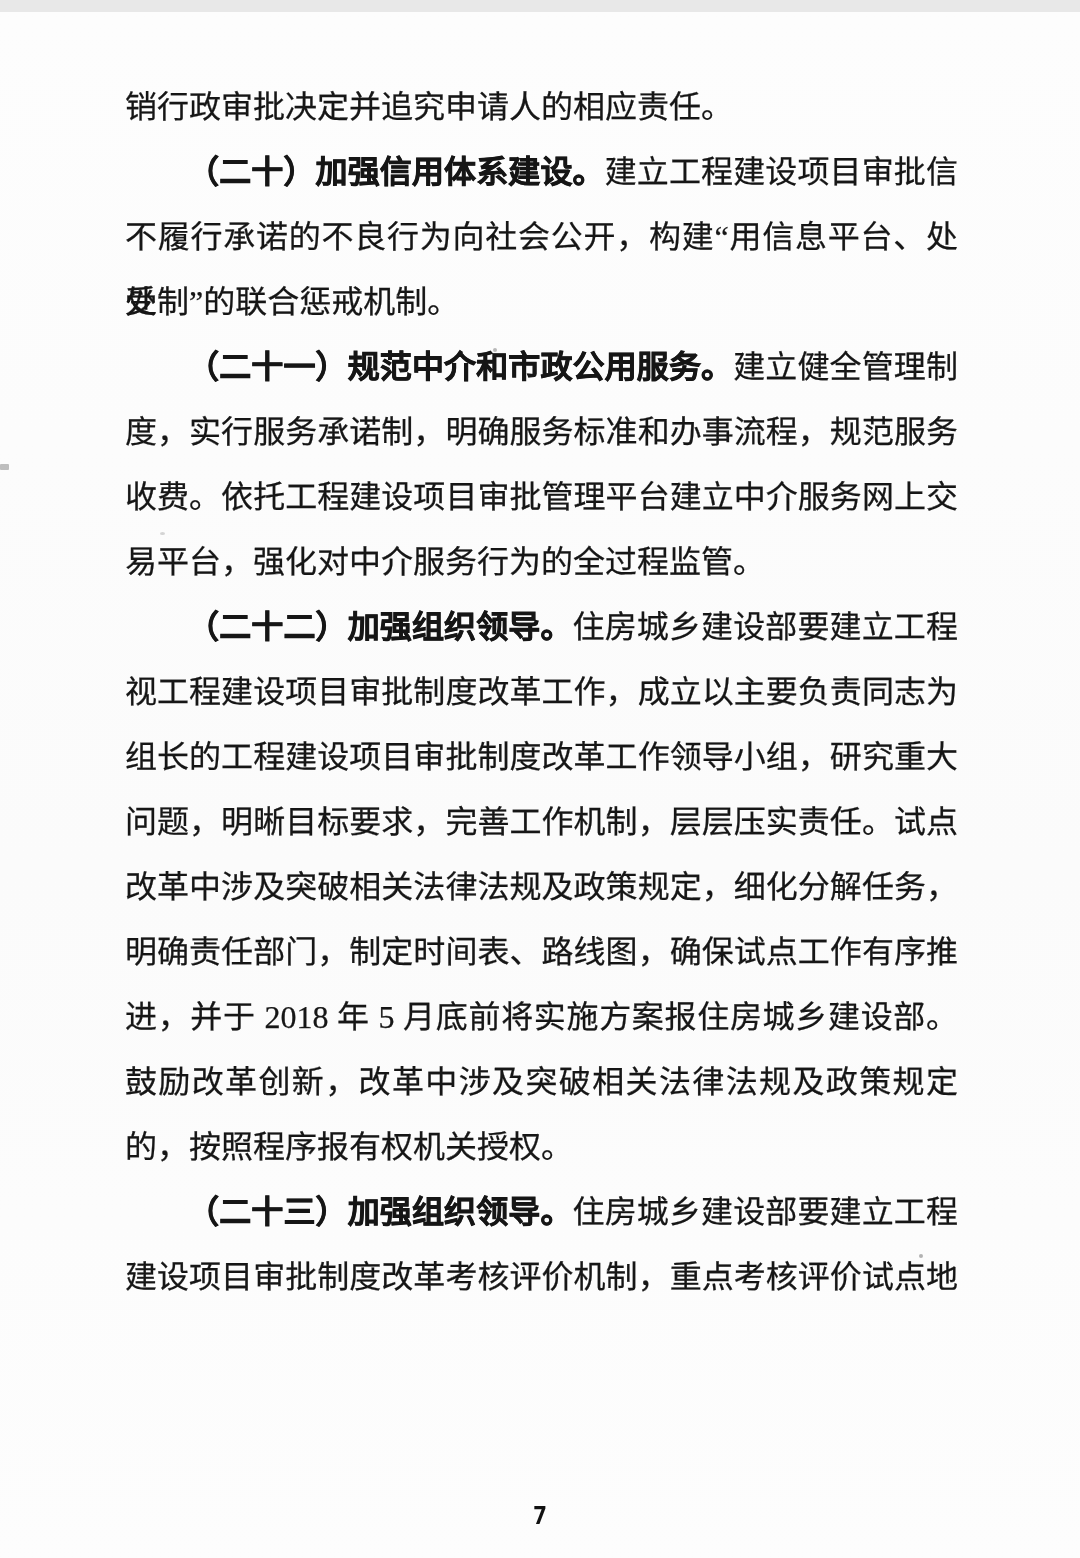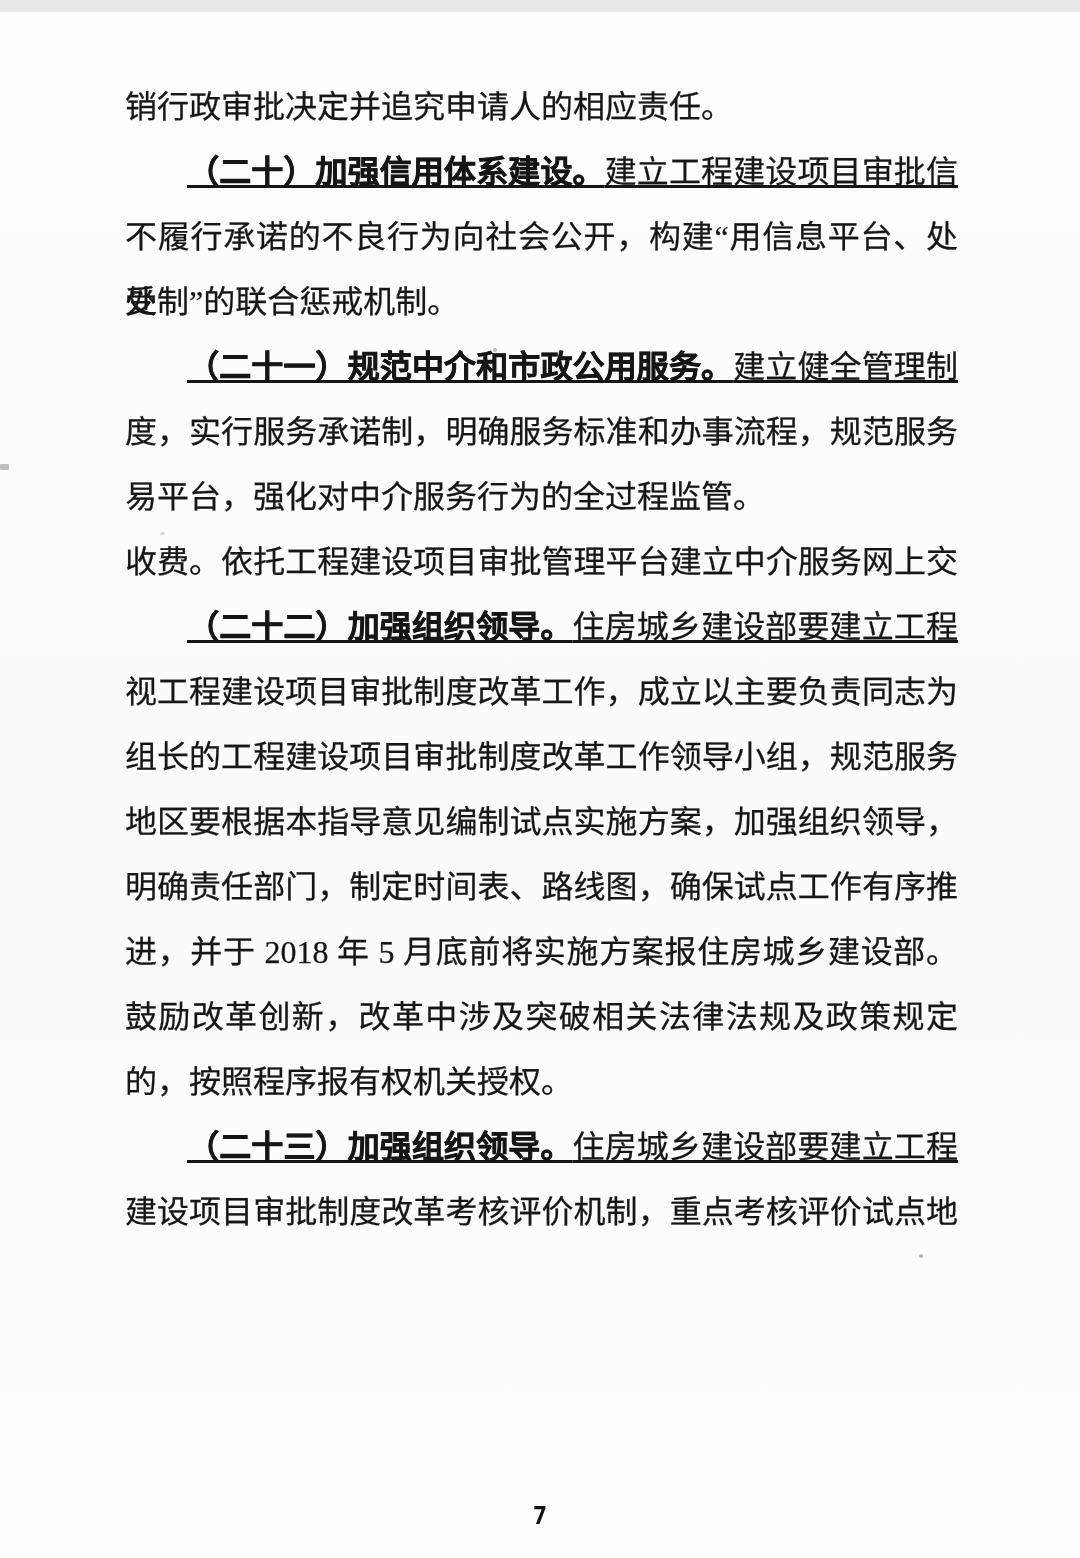--- a/index.html
+++ b/index.html
@@ -31,21 +31,20 @@
     white-space: nowrap;
     text-align: left;
   }
   .line.fill {
     white-space: normal;
     text-align: justify;
     text-align-last: justify;
   }
   .line.indent {
     text-indent: 62px;
-    text-decoration: underline;
   }
   .bold {
     font-weight: 700;
     -webkit-text-stroke: 0.6px #161616;
   }
   .body-seg {
     -webkit-text-stroke: 0.25px #161616;
   }
   .page-number {
     position: absolute;
@@ -73,26 +72,27 @@
 <body>
 
 <div class="page">
   <div class="text-block">
       <div class="line"><span class="body-seg">销行政审批决定并追究申请人的相应责任。</span></div>
       <div class="line fill indent"><span class="bold">（二十）加强信用体系建设。</span><span class="body-seg">建立工程建设项目审批信</span></div>
       <div class="line fill"><span class="body-seg">不履行承诺的不良行为向社会公开，构建“用信息平台、处处</span></div>
       <div class="line"><span class="body-seg">受制”的联合惩戒机制。</span></div>
       <div class="line fill indent"><span class="bold">（二十一）规范中介和市政公用服务。</span><span class="body-seg">建立健全管理制</span></div>
       <div class="line fill"><span class="body-seg">度，实行服务承诺制，明确服务标准和办事流程，规范服务</span></div>
+      <div class="line fill"><span class="body-seg">收费。依托工程建设项目审批管理平台建立中介服务网上交</span></div>
       <div class="line"><span class="body-seg">易平台，强化对中介服务行为的全过程监管。</span></div>
-      <div class="line fill"><span class="body-seg">收费。依托工程建设项目审批管理平台建立中介服务网上交</span></div>
       <div class="line fill indent"><span class="bold">（二十二）加强组织领导。</span><span class="body-seg">住房城乡建设部要建立工程</span></div>
       <div class="line fill"><span class="body-seg">视工程建设项目审批制度改革工作，成立以主要负责同志为</span></div>
-      <div class="line fill"><span class="body-seg">组长的工程建设项目审批制度改革工作领导小组，规范服务</span></div>
-      <div class="line fill"><span class="body-seg">地区要根据本指导意见编制试点实施方案，加强组织领导，</span></div>
+      <div class="line fill"><span class="body-seg">组长的工程建设项目审批制度改革工作领导小组，研究重大</span></div>
+      <div class="line fill"><span class="body-seg">问题，明晰目标要求，完善工作机制，层层压实责任。试点</span></div>
+      <div class="line fill"><span class="body-seg">改革中涉及突破相关法律法规及政策规定，细化分解任务，</span></div>
       <div class="line fill"><span class="body-seg">明确责任部门，制定时间表、路线图，确保试点工作有序推</span></div>
       <div class="line fill"><span class="body-seg">进，并于 2018 年 5 月底前将实施方案报住房城乡建设部。</span></div>
       <div class="line fill"><span class="body-seg">鼓励改革创新，改革中涉及突破相关法律法规及政策规定</span></div>
       <div class="line"><span class="body-seg">的，按照程序报有权机关授权。</span></div>
       <div class="line fill indent"><span class="bold">（二十三）加强组织领导。</span><span class="body-seg">住房城乡建设部要建立工程</span></div>
       <div class="line fill"><span class="body-seg">建设项目审批制度改革考核评价机制，重点考核评价试点地</span></div>
     </div>
 
   <div class="page-number">7</div>
 

